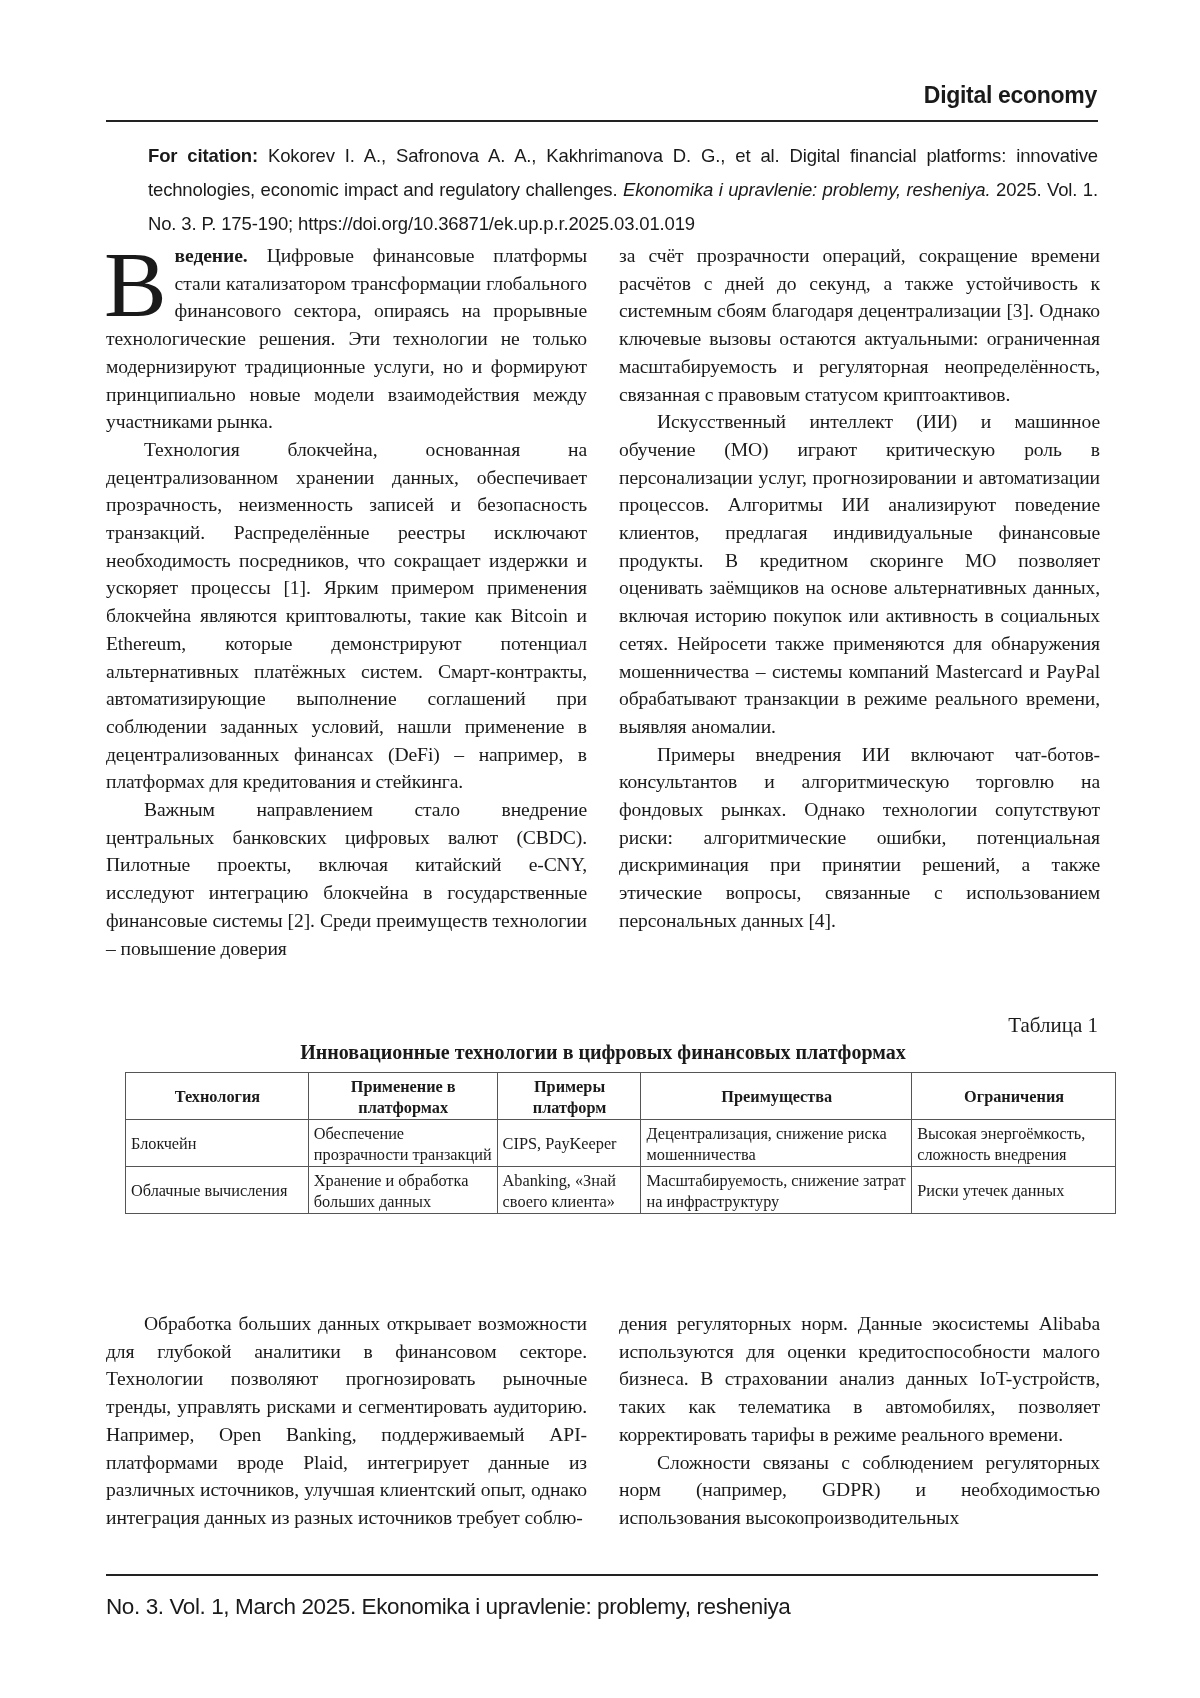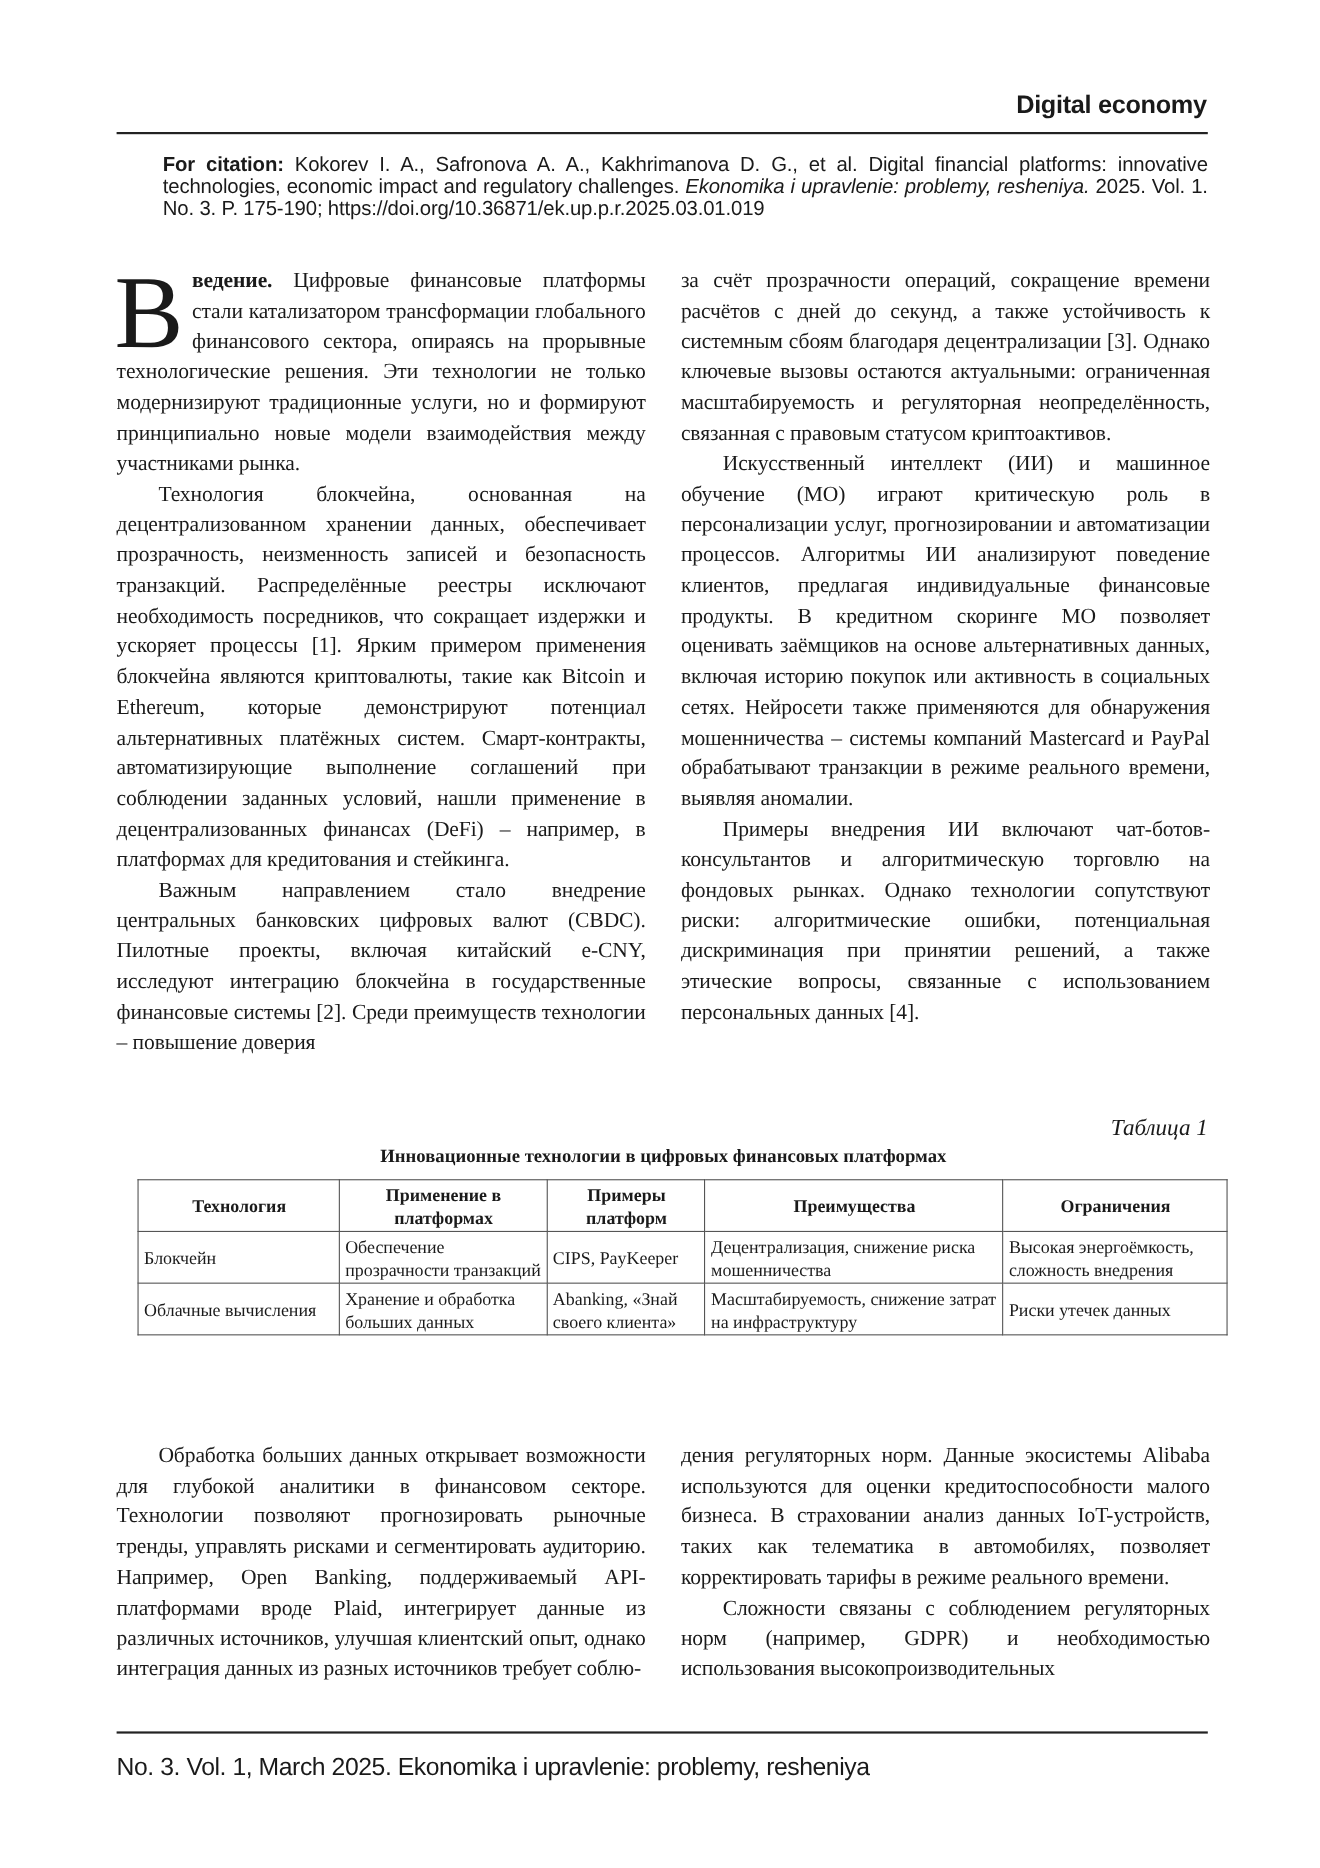--- a/index.html
+++ b/index.html
@@ -3,36 +3,36 @@
 <meta charset="utf-8">
 <style>
   html, body { margin: 0; padding: 0; background: #ffffff; }
   body { width: 1200px; height: 1698px; position: relative; overflow: hidden; color: #1a1a1a; }
   .sans { font-family: "Liberation Sans", sans-serif; }
   .serif { font-family: "Liberation Serif", serif; }
 
   #running-head { position: absolute; right: 103px; top: 82px; font-size: 23px; font-weight: bold; letter-spacing: -0.3px; }
   #top-rule { position: absolute; left: 106px; right: 102px; top: 120px; border-top: 2.5px solid #222; }
 
-  #citation { position: absolute; left: 148px; right: 102px; top: 139px; font-size: 18.5px; line-height: 20px; text-align: justify; letter-spacing: -0.15px; }
+  #citation { position: absolute; left: 148px; right: 102px; top: 139px; font-size: 18.5px; line-height: 34px; text-align: justify; letter-spacing: -0.15px; }
   #citation b { font-weight: bold; }
   #citation i { font-style: italic; }
 
   .col { position: absolute; font-size: 19.6px; line-height: 27.7px; text-align: justify; letter-spacing: -0.1px; }
   .col p { margin: 0; }
   .col p.ind { text-indent: 38px; }
   #col-left-top { left: 106px; width: 481px; top: 242px; }
   #col-right-top { left: 619px; width: 481px; top: 242px; }
   #col-left-bot { left: 106px; width: 481px; top: 1310px; }
   #col-right-bot { left: 619px; width: 481px; top: 1310px; }
 
   .dropcap { float: left; font-size: 94px; line-height: 76px; height: 76px; margin: 4px 8px 0 -2px; font-weight: normal; }
 
-  #table-label { position: absolute; right: 102px; top: 1013px; font-size: 21px; font-style: italic; }
-  #table-title { position: absolute; left: 106px; width: 994px; top: 1041px; font-size: 17px; font-weight: bold; text-align: center; }
+  #table-label { position: absolute; right: 102px; top: 1013px; font-size: 21px; }
+  #table-title { position: absolute; left: 106px; width: 994px; top: 1041px; font-size: 20px; font-weight: bold; text-align: center; }
 
   #data-table { position: absolute; left: 106px; top: 1072px; width: 991px; border-collapse: collapse; font-size: 16.3px; line-height: 21px; margin-left: 19px; }
   #data-table th, #data-table td { border: 1px solid #555; padding: 2px 4px 1px 5px; vertical-align: middle; }
   #data-table th { font-weight: bold; text-align: center; height: 43px; }
   #data-table td { height: 43px; text-align: left; }
 
   #bottom-rule { position: absolute; left: 106px; right: 102px; top: 1574px; border-top: 2.5px solid #222; }
   #footer-text { position: absolute; left: 106px; top: 1594px; font-size: 22.5px; letter-spacing: -0.4px; text-align: center; }
   #page-number { position: absolute; right: 103px; top: 1688px; font-size: 19px; margin-top: 16px; }
 </style>

